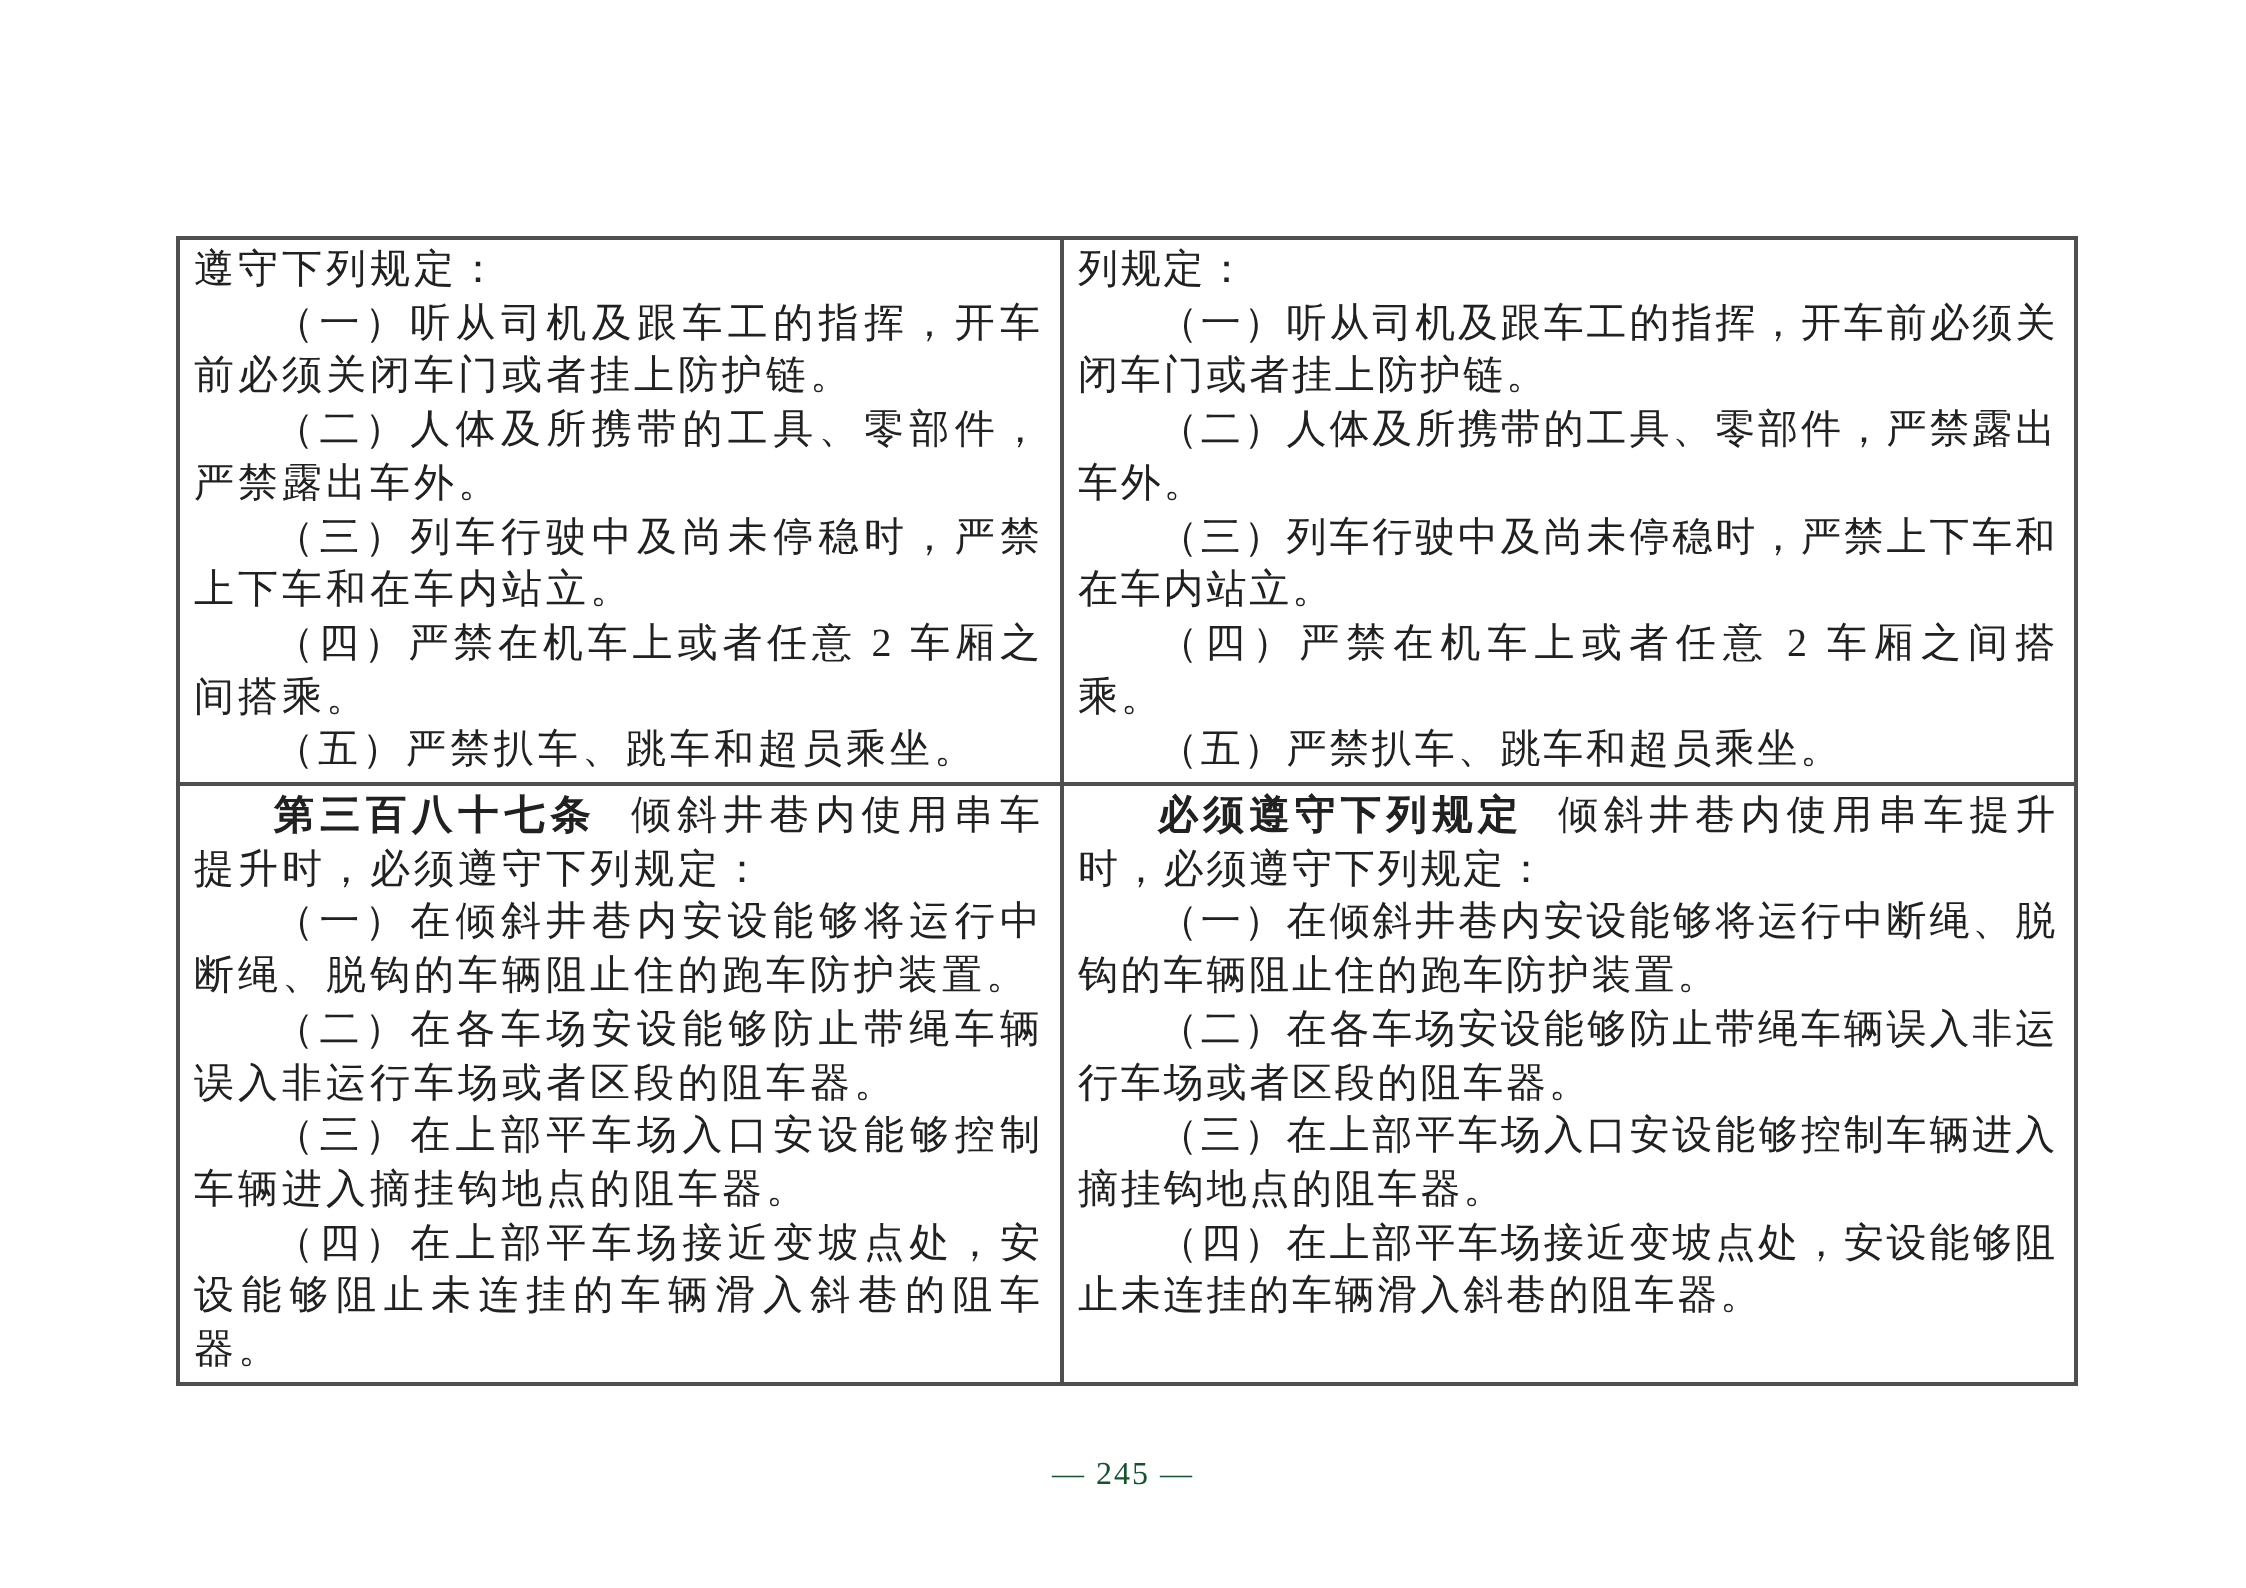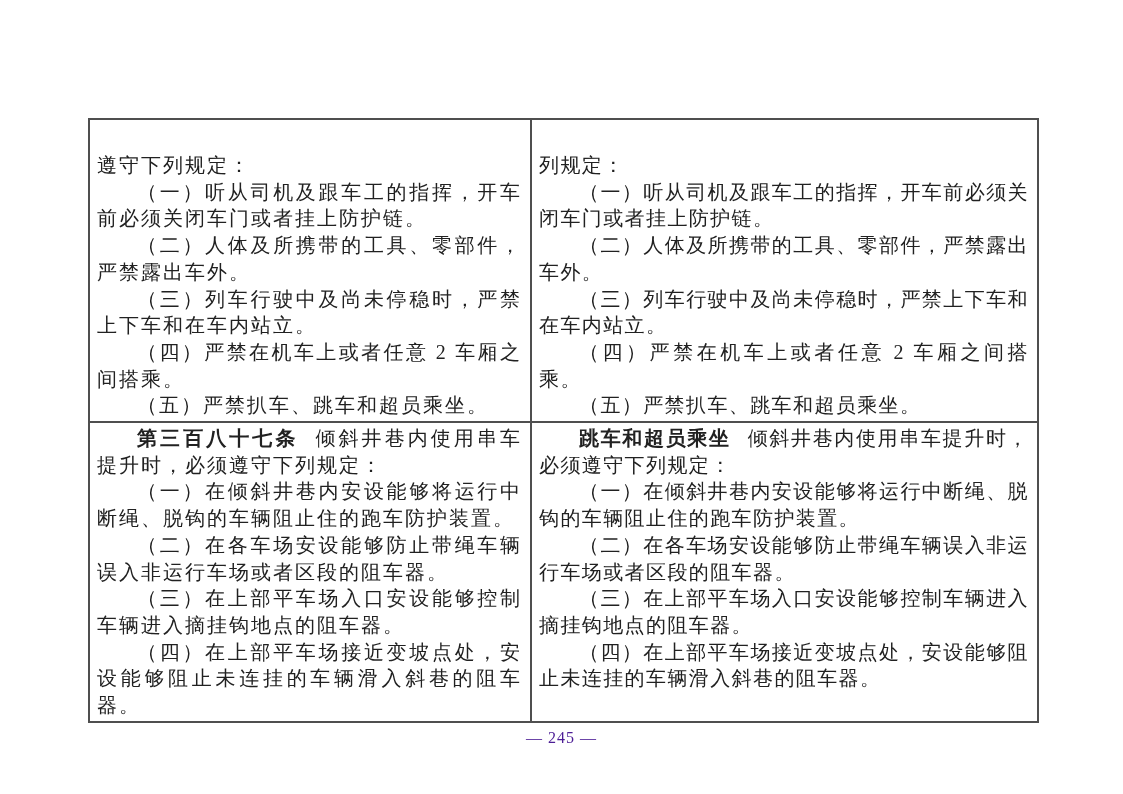--- a/index.html
+++ b/index.html
@@ -33,36 +33,36 @@
   }
   td.cell-left  { width: 425px; letter-spacing: 2px; }
   td.cell-right { width: 490px; letter-spacing: 1.4px; }
   tr.row1 td { height: 262px; }
   tr.row2 td { height: 266px; }
   .cmp p {
     margin: 0;
     text-align: justify;
     text-justify: inter-ideograph;
   }
-  .cmp p.cont   { text-indent: 0; margin-top: 30px; }
+  .cmp p.cont   { text-indent: 0; }
   .cmp p.indent { text-indent: 2em; }
   .article-no {
     font-weight: 700;
     margin-right: 0.85em;
     margin-top: 20px;
   }
   .footer {
     position: absolute;
     top: 729px;
     left: 0;
     width: 100%;
     text-align: center;
     font-size: 16px;
     letter-spacing: 1px;
-    color: #4c1d95;
+    color: #14532d;
   }
 </style>
 </head>
 <body>
 
 <div class="page">
 
   <table class="cmp">
     <tbody>
         <tr class="row1">
@@ -88,21 +88,21 @@
         <p class="indent">
           <span class="article-no">第三百八十七条</span><span>倾斜井巷内使用串车提升时，必须遵守下列规定：</span>
         </p>
         <p class="indent">（一）在倾斜井巷内安设能够将运行中断绳、脱钩的车辆阻止住的跑车防护装置。</p>
         <p class="indent">（二）在各车场安设能够防止带绳车辆误入非运行车场或者区段的阻车器。</p>
         <p class="indent">（三）在上部平车场入口安设能够控制车辆进入摘挂钩地点的阻车器。</p>
         <p class="indent">（四）在上部平车场接近变坡点处，安设能够阻止未连挂的车辆滑入斜巷的阻车器。</p>
       </td>
       <td class="cell-right">
         <p class="indent">
-          <span class="article-no">跳车和超员乘坐</span><span>倾斜井巷内使用串车提升时，必须遵守下列规定：</span>
+          <span class="article-no">必须遵守下列规定</span><span>倾斜井巷内使用串车提升时，必须遵守下列规定：</span>
         </p>
         <p class="indent">（一）在倾斜井巷内安设能够将运行中断绳、脱钩的车辆阻止住的跑车防护装置。</p>
         <p class="indent">（二）在各车场安设能够防止带绳车辆误入非运行车场或者区段的阻车器。</p>
         <p class="indent">（三）在上部平车场入口安设能够控制车辆进入摘挂钩地点的阻车器。</p>
         <p class="indent">（四）在上部平车场接近变坡点处，安设能够阻止未连挂的车辆滑入斜巷的阻车器。</p>
       </td>
     </tr>
   </tbody>
     </table>
 

